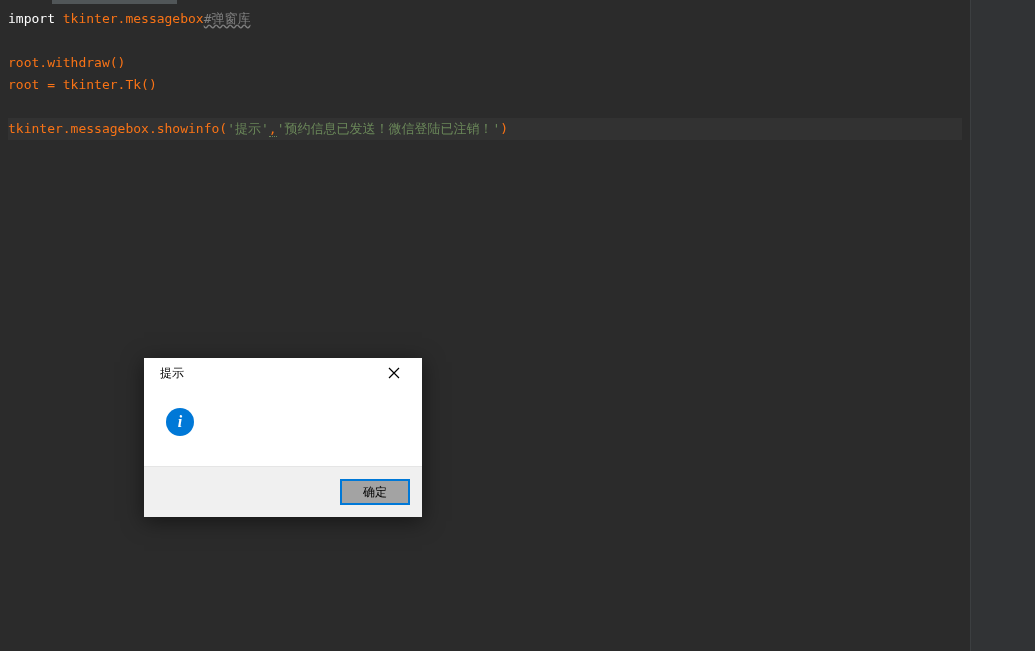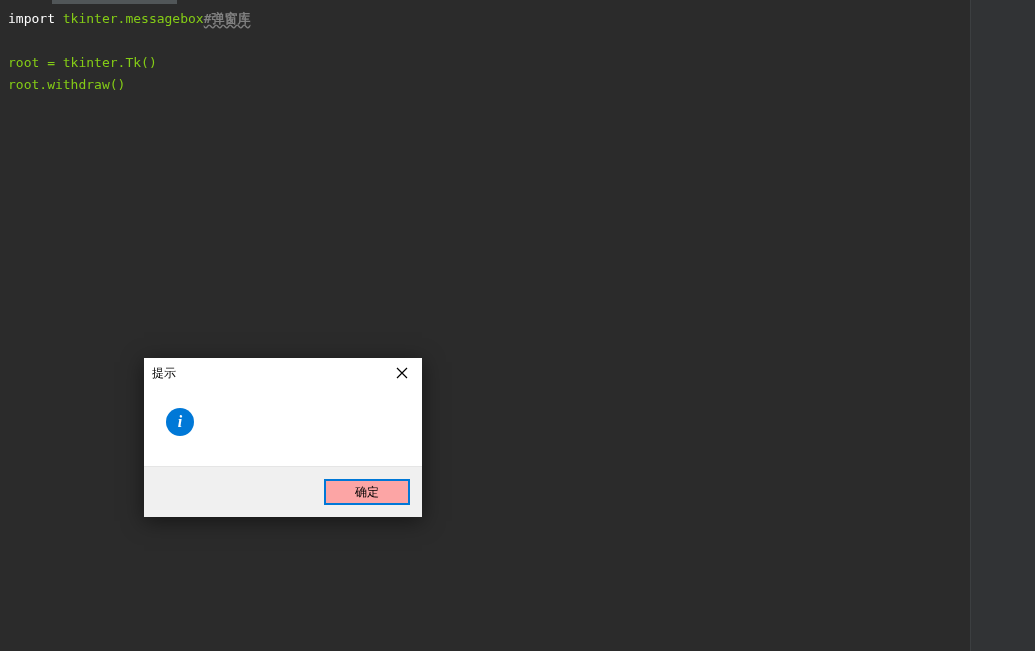--- a/index.html
+++ b/index.html
@@ -30,25 +30,25 @@
       border-left: 1px solid #3c3f41;
     }
     .code-line {
       white-space: pre;
       height: 22px;
     }
     .code-line.highlighted {
       background: #323232;
     }
     .kw-import { color: #ffffff; }
-    .kw-text { color: #84cc16; }
+    .kw-text { color: #f97316; }
     .kw-comment { color: #808080; }
     .kw-string { color: #6a8759; }
     .kw-typo { border-bottom: 1px dotted #6a8759; }
-    .kw-warn { text-decoration: underline wavy #808080; font-weight: bold; }
+    .kw-warn { text-decoration: underline wavy #808080; }
     .tab-remnant {
       position: absolute;
       top: 0;
       left: 52px;
       width: 125px;
       height: 4px;
       background: #515658;
     }
     .dialog {
       position: absolute;
@@ -59,21 +59,21 @@
       box-shadow: 0 4px 20px rgba(0,0,0,0.5);
       font-family: 'Microsoft YaHei', 'Segoe UI', sans-serif;
       font-size: 12px;
       color: #000;
     }
     .dialog-titlebar {
       height: 30px;
       display: flex;
       align-items: center;
       justify-content: space-between;
-      padding: 0 8px;
+      padding: 0 16px;
       background: #ffffff;
     }
     .dialog-title {
       font-size: 12px;
       color: #000;
     }
     .dialog-close {
       width: 24px;
       height: 24px;
       display: flex;
@@ -114,40 +114,41 @@
       color: #000;
     }
     .dialog-footer {
       background: #f0f0f0;
       padding: 12px;
       display: flex;
       justify-content: flex-end;
       border-top: 1px solid #e5e5e5;
     }
     .dialog-ok {
-      width: 86px;
+      width: 70px;
       height: 26px;
-      background: #fca5a5;
+      background: #a3a3a3;
       border: 2px solid #0078d7;
       font-size: 12px;
       cursor: pointer;
       font-family: Liberation Mono, monospace;
     }
   </style>
 </head>
 <body>
 
 <div class="tab-remnant"></div>
 
 <div class="editor">
   <div class="code-line"><span class="kw-import">import</span><span class="kw-text"> tkinter.messagebox</span><span class="kw-comment kw-warn">#弹窗库</span></div>
   <div class="code-line"></div>
+  <div class="code-line"><span class="kw-text">root.withdraw()</span></div>
   <div class="code-line"><span class="kw-text">root = tkinter.Tk()</span></div>
-  <div class="code-line"><span class="kw-text">root.withdraw()</span></div>
   <div class="code-line"></div>
+  <div class="code-line highlighted"><span class="kw-text">tkinter.messagebox.showinfo(</span><span class="kw-string">'提示'</span><span class="kw-text kw-typo">,</span><span class="kw-string">'预约信息已发送！微信登陆已注销！'</span><span class="kw-text">)</span></div>
 </div>
 
 <div class="right-panel"></div>
 
 <div class="dialog">
   <div class="dialog-titlebar">
     <span class="dialog-title">提示</span>
     <div class="dialog-close">
       <svg viewBox="0 0 12 12">
           <path d="M1 1 L11 11 M11 1 L1 11" stroke="#000" stroke-width="1.2" fill="none"></path>

